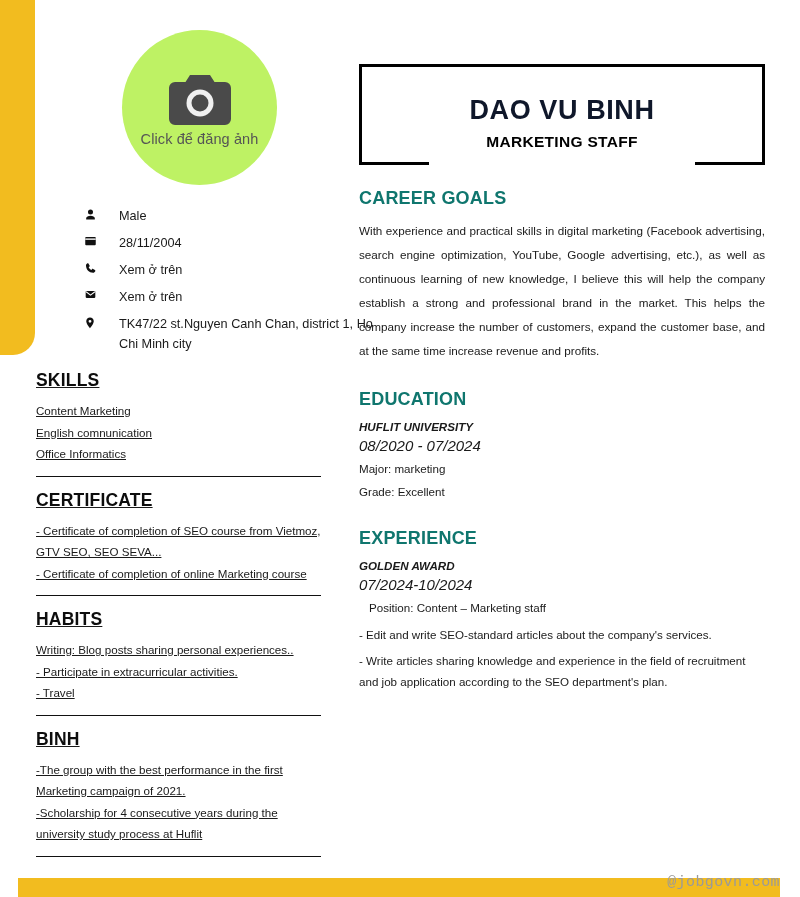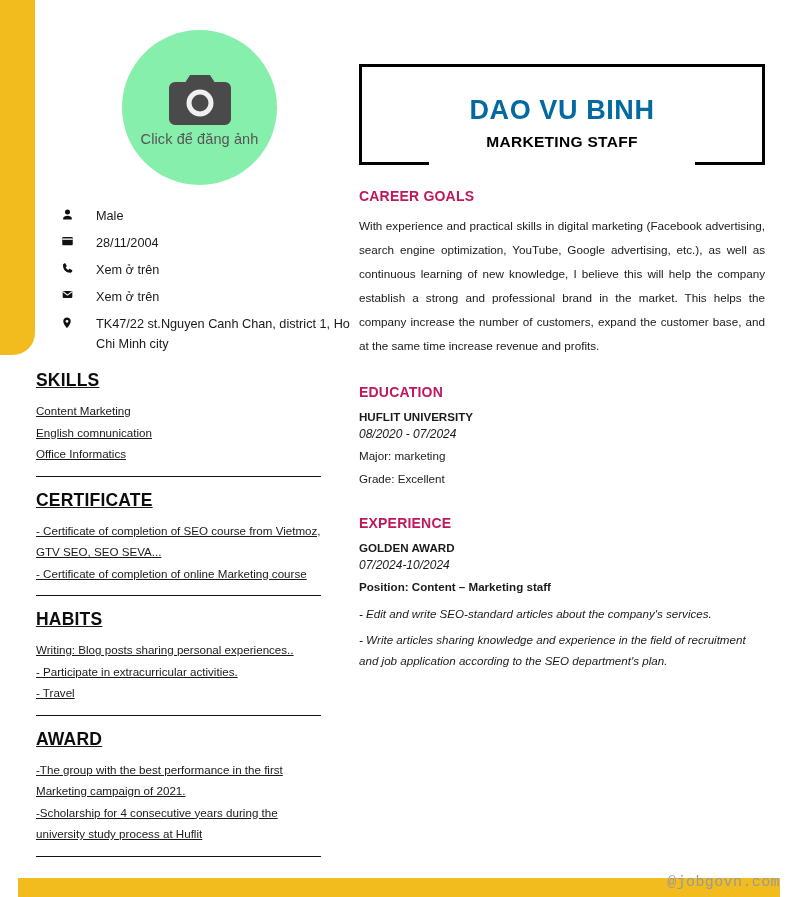--- a/index.html
+++ b/index.html
@@ -58,21 +58,21 @@
     position: absolute;
     left: 122px;
     top: 30px;
     width: 155px;
     height: 155px;
   }
   .photo-circle {
     width: 155px;
     height: 155px;
     border-radius: 50%;
-    background: #86efac;
+    background: #bef264;
     display: flex;
     flex-direction: column;
     align-items: center;
     justify-content: center;
     cursor: pointer;
   }
   .camera-icon {
     width: 66px;
     height: 52px;
     margin-top: 4px;
@@ -80,23 +80,24 @@
   .photo-caption {
     margin-top: 6px;
     font-size: 14.5px;
     color: #555555;
     letter-spacing: .1px;
   }
 
   
   .contact-list {
     position: absolute;
-    left: 12px;
+    left: 0;
     top: 206px;
     width: 330px;
+    padding-left: 35px;
   }
   .contact-row {
     display: flex;
     align-items: flex-start;
     margin-bottom: 7px;
     min-height: 19px;
   }
   .contact-ico {
     flex: 0 0 auto;
     width: 18px;
@@ -160,62 +161,63 @@
     width: 70px;
     background: #000000;
   }
   .name-card::before { left: -3px; }
   .name-card::after  { right: -3px; }
   .cv-name {
     font-size: 27px;
     font-weight: bold;
     letter-spacing: .6px;
     margin: 16px 0 7px 0;
-    color: #0369a1;
+    color: #0f172a;
   }
   .cv-role {
     font-size: 15.5px;
     font-weight: bold;
     letter-spacing: .3px;
     margin: 0;
     color: #000;
   }
 
   .sec-right { margin-top: 26px; }
   .sec-title-right {
-    font-size: 14px;
+    font-size: 18px;
     font-weight: bold;
     letter-spacing: .2px;
     margin: 0 0 10px 0;
-    color: #be185d;
+    color: #0f766e;
   }
   .para-justify {
     font-size: 11.7px;
     line-height: 24px;
     text-align: justify;
     margin: 0;
     color: #1a1a1a;
   }
   .entry-org {
     font-size: 11.6px;
     font-weight: bold;
     margin: 0 0 4px 0;
+    font-style: italic;
   }
   .entry-date {
-    font-size: 12px;
+    font-size: 15px;
     font-style: italic;
     margin: 0 0 5px 0;
   }
   .entry-line {
     font-size: 11.6px;
     line-height: 20.5px;
     margin: 0 0 2px 0;
   }
-  .entry-line.b { font-weight: bold; }
-  .entry-line.wide { line-height: 20.5px; font-style: italic; }
+  .entry-line.b { font-weight: normal; margin-left: 10px; }
+  .entry-line.wide { line-height: 20.5px; }
   .exp-bullets .entry-line { margin-top: 6px; }
 
   
   .watermark {
     position: absolute;
     right: 20px;
     top: 874px;
     font-family: "Liberation Mono", monospace;
     font-size: 15px;
     color: #9a9a9a;
@@ -315,21 +317,21 @@
 
     <div class="sec-left">
       <h2 class="sec-title-left">HABITS</h2>
       <p class="body-line loose">Writing: Blog posts sharing personal experiences..</p>
       <p class="body-line loose">- Participate in extracurricular activities.</p>
       <p class="body-line loose">- Travel</p>
     </div>
     <hr class="divider">
 
     <div class="sec-left">
-      <h2 class="sec-title-left">AWARD</h2>
+      <h2 class="sec-title-left">BINH</h2>
       <p class="body-line loose">-The group with the best performance in the first Marketing campaign of 2021.</p>
       <p class="body-line loose">-Scholarship for 4 consecutive years during the university study process at Huflit</p>
     </div>
     <hr class="divider">
 
   </div>
 
   <div class="col-right">
 
     <div class="name-card">

